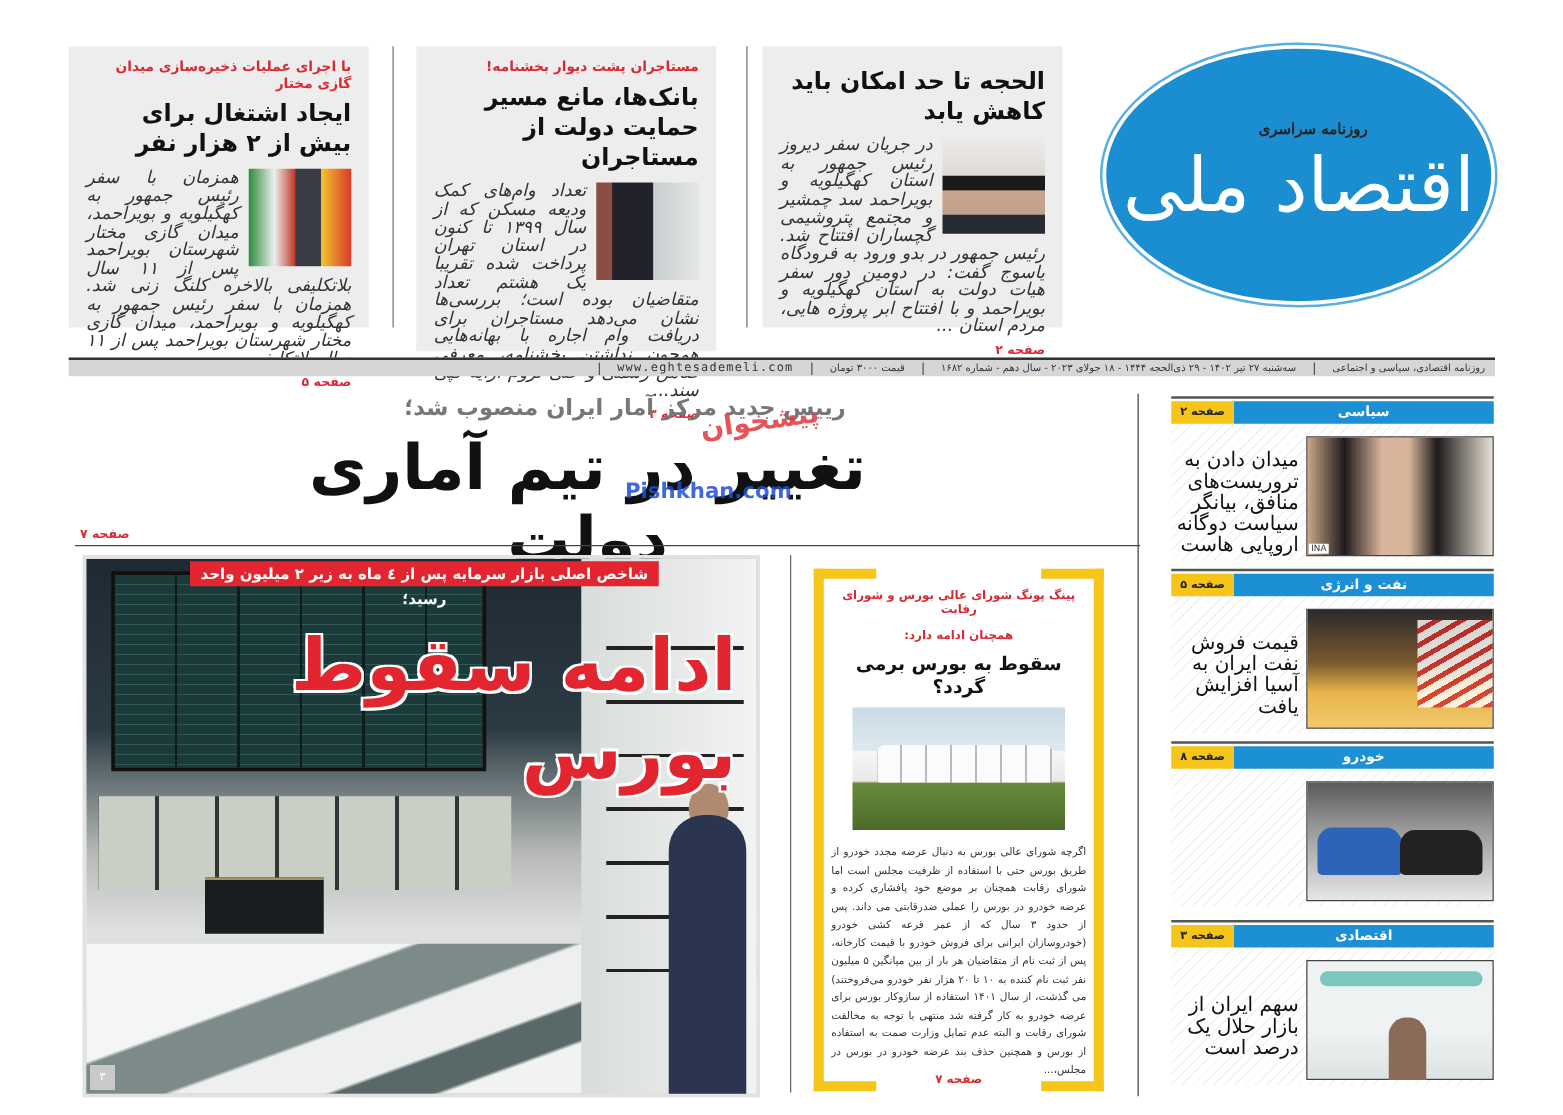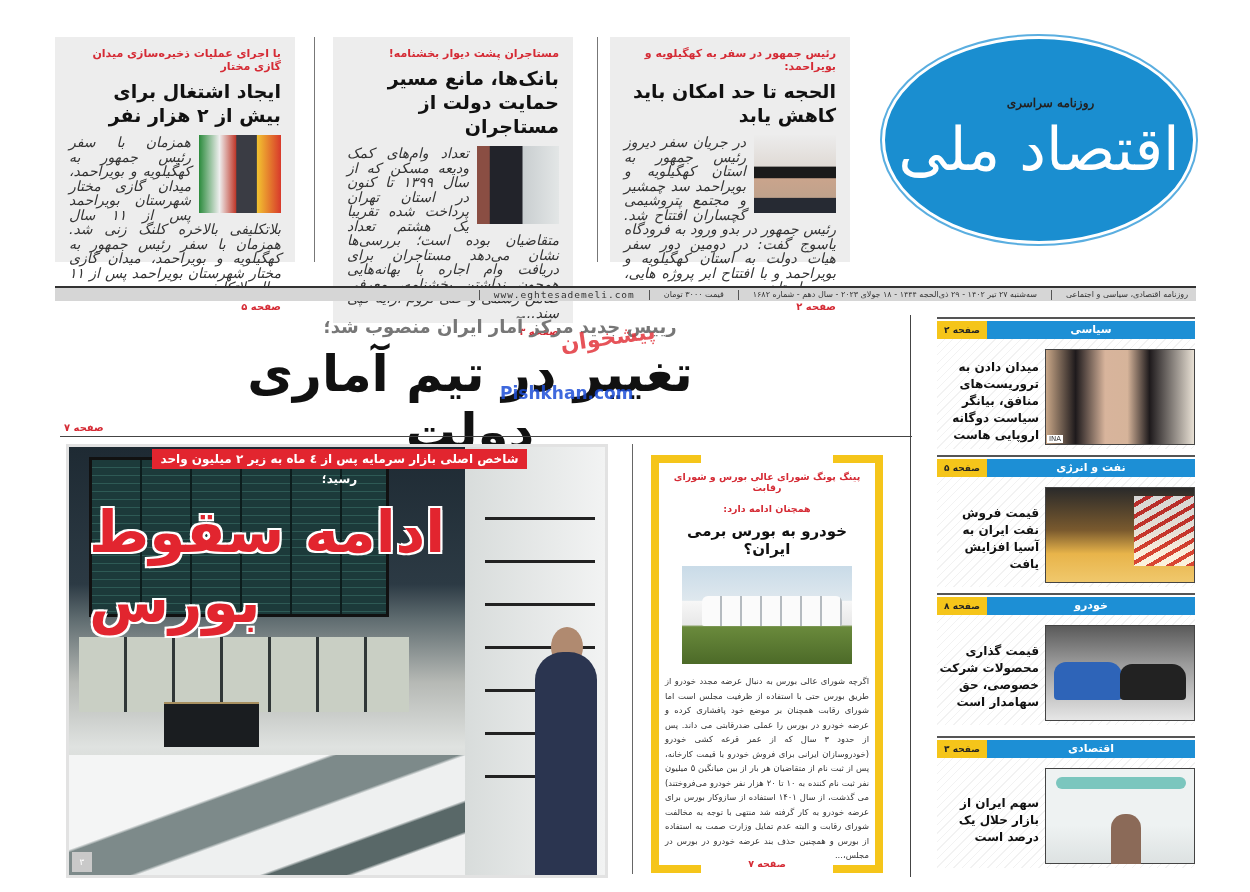--- a/index.html
+++ b/index.html
@@ -66,21 +66,21 @@
   .man { position: absolute; right: 8px; top: 205px; width: 62px; height: 230px; background: #2b3550; border-radius: 28px 28px 4px 4px; }
   .man-head { position: absolute; right: 22px; top: 180px; width: 32px; height: 40px; background: #b08a70; border-radius: 50%; }
   .floor { position: absolute; left: 0; bottom: 0; width: 100%; height: 120px;
     background: linear-gradient(160deg, #f4f5f5 0%, #f4f5f5 30%, #7d8a8a 31%, #7d8a8a 45%, #eef0f0 46%, #eef0f0 60%, #596868 61%, #596868 70%, #f1f2f2 71%); }
   .bigphoto-pg { position: absolute; left: 3px; bottom: 3px; width: 20px; height: 20px; background: #c9c9c9; color: #fff; font-size: 9px; text-align: center; line-height: 20px; }
   .red-kicker {
     position: absolute; left: 83px; top: 2px; width: 375px; height: 20px; background: #e2252f;
     color: #fff; font-size: 12px; font-weight: bold; text-align: center; line-height: 20px;
   }
   .red-head {
-    position: absolute; left: 20px; top: 50px; width: 500px; text-align: left;
+    position: absolute; left: 20px; top: 50px; width: 500px; text-align: right;
     font-size: 58px; font-weight: bold; color: #e2252f; line-height: 70px;
     text-shadow: 2px 2px 0 #fff, -2px -2px 0 #fff, 2px -2px 0 #fff, -2px 2px 0 #fff;
   }
 
   
   .vline-mid { left: 632px; top: 444px; width: 1px; height: 430px; background: #666; }
   .ybox { left: 651px; top: 455px; width: 232px; height: 418px; }
   .ycorner { position: absolute; background: #f5c51a; }
   .ybox .inner { position: absolute; left: 14px; top: 10px; right: 14px; bottom: 10px; text-align: right; }
   .ybox .k1 { color: #d52b35; font-size: 9.5px; font-weight: bold; text-align: center; margin-top: 6px; }
@@ -101,38 +101,37 @@
   .rsec { left: 937px; width: 258px; }
   .rsec .topline { height: 2px; background: #555; }
   .rsec .hdr { display: flex; height: 18px; margin-top: 2px; }
   .rsec .hdr .title { flex: 1; background: #1d8fd5; color: #fff; font-size: 11px; font-weight: bold; text-align: center; line-height: 18px; }
   .rsec .hdr .pg { width: 50px; background: #f5c51a; color: #222; font-size: 9px; font-weight: bold; text-align: center; line-height: 18px; }
   .rsec .content {
     display: flex; height: 110px; padding-top: 10px;
     background: repeating-linear-gradient(135deg, #ffffff 0, #ffffff 5px, #f2f2f2 5px, #f2f2f2 6px);
   }
   .rsec .thumb { width: 150px; height: 96px; border: 1px solid #444; margin-right: 0; position: relative; }
-  .rsec .txt { flex: 1; font-size: 12px; font-weight: bold; color: #111; line-height: 17px; text-align: left; direction: rtl; padding: 4px 6px 0 2px; display: flex; align-items: center; justify-content: flex-end; }
+  .rsec .txt { flex: 1; font-size: 16px; font-weight: normal; color: #111; line-height: 17px; text-align: left; direction: rtl; padding: 4px 6px 0 2px; display: flex; align-items: center; justify-content: flex-end; }
   .rsec .txt span { text-align: right; display: block; width: 100%; }
 </style>
 </head>
 <body>
 
 <div class="abs teaser" style="left:610px; top:37px; width:240px; height:225px;">
-  <div class="kicker">رئیس جمهور در سفر به کهگیلویه و بویراحمد:</div>
   <div class="head">الحجه تا حد امکان باید کاهش یابد</div>
   <div class="body">
     <div class="photo" style="background:linear-gradient(180deg,#ececec 0%,#e0dad5 40%,#1a1a1a 41%,#1a1a1a 55%,#caa48c 56%,#bfa28c 80%,#262a33 81%);"></div>
     <span>در جریان سفر دیروز رئیس جمهور به استان کهگیلویه و بویراحمد سد چمشیر و مجتمع پتروشیمی گچساران افتتاح شد. رئیس جمهور در بدو ورود به فرودگاه یاسوج گفت: در دومین دور سفر هیات دولت به استان کهگیلویه و بویراحمد و با افتتاح ابر پروژه هایی، مردم استان ...</span>
   </div>
   <div class="page">صفحه ۲</div>
 </div>
 <div class="abs vsep" style="left:597px; top:37px; height:225px;"></div>
 
-<div class="abs teaser" style="left:333px; top:37px; width:240px; height:286px;">
+<div class="abs teaser" style="left:333px; top:37px; width:240px; height:244px;">
   <div class="kicker">مستاجران پشت دیوار بخشنامه!</div>
   <div class="head">بانک‌ها، مانع مسیر حمایت دولت از مستاجران</div>
   <div class="body">
     <div class="photo" style="background:linear-gradient(90deg,#8a4e43 0%,#8a4e43 15%,#22232a 16%,#22232a 55%,#c9ced0 56%,#e3e6e6 100%);"></div>
     <span>تعداد وام‌های کمک ودیعه مسکن که از سال ۱۳۹۹ تا کنون در استان تهران پرداخت شده تقریبا یک هشتم تعداد متقاضیان بوده است؛ بررسی‌ها نشان می‌دهد مستاجران برای دریافت وام اجاره با بهانه‌هایی همچون نداشتن بخشنامه، معرفی ضامن رسمی و حتی لزوم ارایه کپی سند...</span>
   </div>
   <div class="page">صفحه ۳</div>
 </div>
 <div class="abs vsep" style="left:314px; top:37px; height:225px;"></div>
 
@@ -191,21 +190,21 @@
 <div class="abs ybox">
   <div class="ycorner" style="left:0; top:0; width:8px; height:100%;"></div>
   <div class="ycorner" style="right:0; top:0; width:8px; height:100%;"></div>
   <div class="ycorner" style="left:0; top:0; width:50px; height:8px;"></div>
   <div class="ycorner" style="right:0; top:0; width:50px; height:8px;"></div>
   <div class="ycorner" style="left:0; bottom:0; width:50px; height:8px;"></div>
   <div class="ycorner" style="right:0; bottom:0; width:50px; height:8px;"></div>
   <div class="inner">
     <div class="k1">پینگ پونگ شورای عالی بورس و شورای رقابت</div>
     <div class="k2">همچنان ادامه دارد:</div>
-    <div class="head">خودرو به بورس برمی ایران؟</div>
+    <div class="head">سقوط به بورس برمی گردد؟</div>
     <div class="photo">
         <div class="cars"></div>
       </div>
     <div class="body">اگرچه شورای عالی بورس به دنبال عرضه مجدد خودرو از طریق بورس حتی با استفاده از ظرفیت مجلس است اما شورای رقابت همچنان بر موضع خود پافشاری کرده و عرضه خودرو در بورس را عملی ضدرقابتی می داند. پس از حدود ۳ سال که از عمر قرعه کشی خودرو (خودروسازان ایرانی برای فروش خودرو با قیمت کارخانه، پس از ثبت نام از متقاضیان هر بار از بین میانگین ۵ میلیون نفر ثبت نام کننده به ۱۰ تا ۲۰ هزار نفر خودرو می‌فروختند) می گذشت، از سال ۱۴۰۱ استفاده از سازوکار بورس برای عرضه خودرو به کار گرفته شد منتهی با توجه به مخالفت شورای رقابت و البته عدم تمایل وزارت صمت به استفاده از بورس و همچنین حذف بند عرضه خودرو در بورس در مجلس،...</div>
     <div class="page">صفحه ۷</div>
   </div>
 </div>
 
 <div class="abs vline-right"></div>
 
@@ -245,23 +244,20 @@
   <div class="topline"></div>
   <div class="hdr">
     <div class="title">خودرو</div>
     <div class="pg">صفحه ۸</div>
   </div>
   <div class="content">
     <div class="thumb" style="background:linear-gradient(180deg,#5a5a5a 0%,#9a9a9a 40%,#e6e6e6 100%);">
       <div style="position:absolute; left:8px; top:36px; width:68px; height:38px; background:#2e64b8; border-radius:12px 14px 4px 4px;"></div>
       <div style="position:absolute; right:8px; top:38px; width:66px; height:36px; background:#222; border-radius:12px 14px 4px 4px;"></div>
     </div>
-    <div class="txt">
-        <span>قیمت گذاری محصولات شرکت خصوصی، حق سهامدار است</span>
-      </div>
   </div>
 </div>
 
 <div class="abs rsec" style="top:736px;">
   <div class="topline"></div>
   <div class="hdr">
     <div class="title">اقتصادی</div>
     <div class="pg">صفحه ۳</div>
   </div>
   <div class="content">

